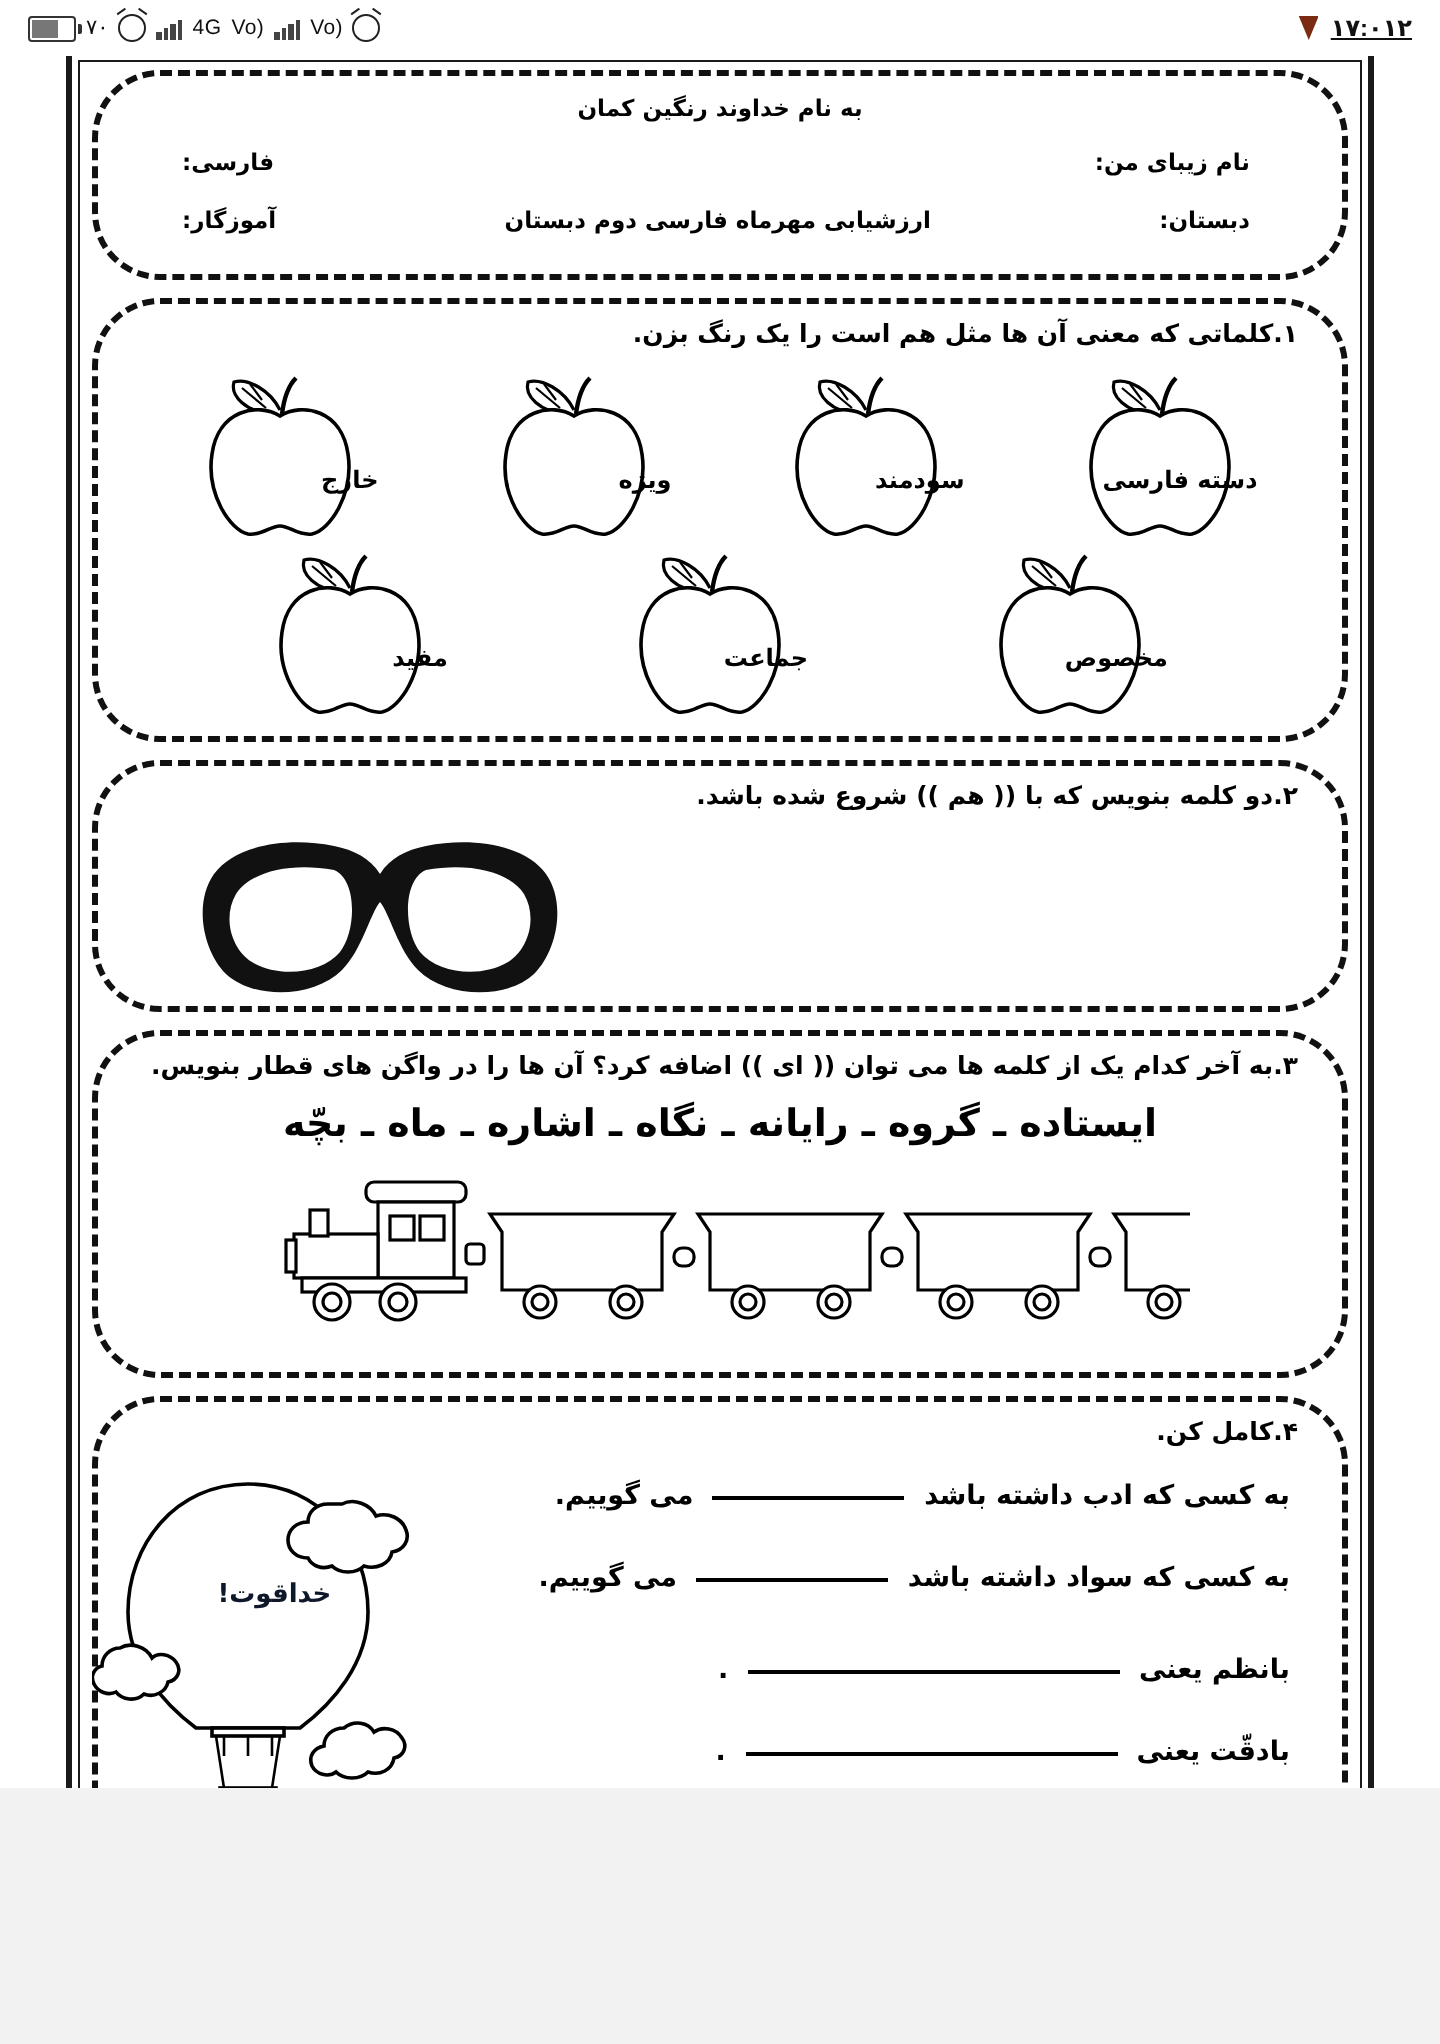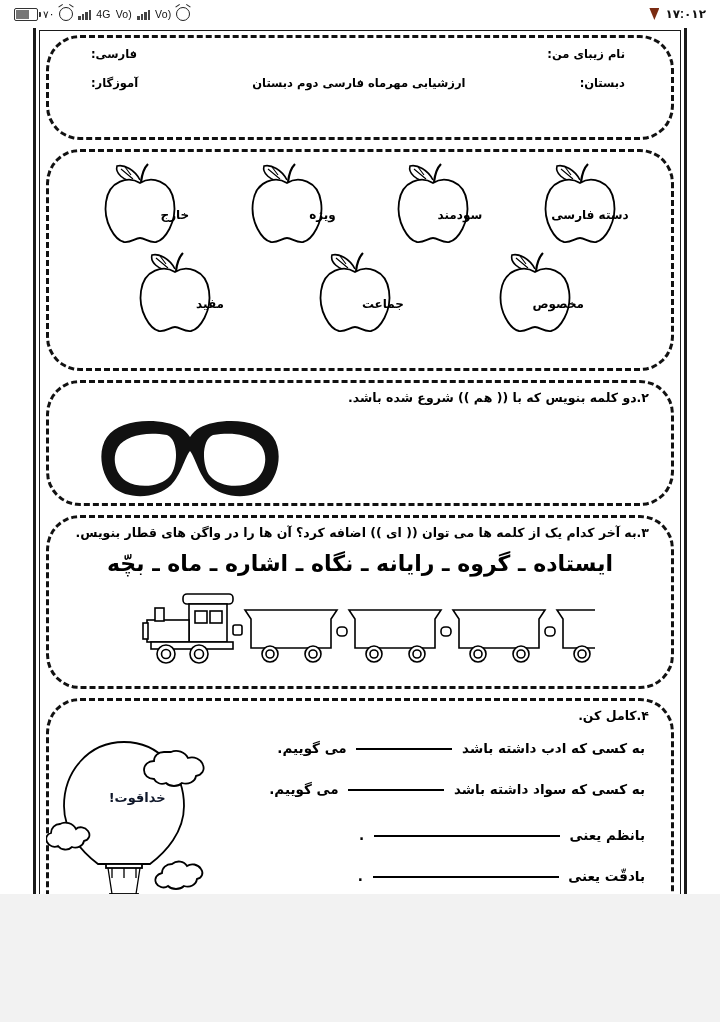--- a/index.html
+++ b/index.html
@@ -26,21 +26,21 @@
     display: flex;
     align-items: center;
     direction: ltr;
     font-size: 11px;
     color: #111;
     padding: 0 14px;
     box-sizing: border-box;
     z-index: 5;
   }
   .sb-left { display: flex; align-items: center; gap: 5px; }
-  .sb-right { margin-left: auto; display: flex; align-items: center; gap: 6px; }
+  .sb-right { margin-left: auto; display: flex; align-items: center; gap: 6px; text-decoration: underline; }
   .battery {
     width: 22px; height: 11px;
     border: 1.5px solid #333;
     border-radius: 2px;
     position: relative;
     display: inline-block;
   }
   .battery::after {
     content: "";
     position: absolute;
@@ -181,21 +181,21 @@
   .glasses-box { height: 126px; }
   .glasses-wrap { position: absolute; left: 46px; top: 24px; }
   .glasses-wrap svg { display:block; width: 190px; height: 92px; }
 
   
   .train-box { height: 174px; }
   .wordlist {
     text-align: center;
     font-family: "DejaVu Sans", sans-serif;
     font-weight: bold;
-    font-size: 22px;
+    font-size: 19px;
     color: #000;
     margin-top: 8px;
     letter-spacing: 0.5px;
     direction: rtl;
   }
   .train-wrap { margin-top: 6px; text-align: center; direction: ltr; }
   .train-wrap svg { display: inline-block; width: 470px; height: 86px; }
 
   
   .complete-box { height: 246px; }
@@ -279,33 +279,35 @@
       <span class="mini-ico"></span>
       <span class="time-txt">۱۷:۰۱۲</span>
     </div>
   </div>
 
   <div class="sheet">
     <div class="sheet-inner"></div>
     <div class="content">
 
       <div class="box header-box">
+        <div class="bism">به نام خداوند رنگین کمان</div>
         <div class="hrow">
           <span class="h-right">نام زیبای من:</span>
           <span class="h-mid"></span>
           <span class="h-left">فارسی:</span>
         </div>
         <div class="hrow">
           <span class="h-right">دبستان:</span>
           <span class="h-mid">ارزشیابی مهرماه فارسی دوم دبستان</span>
           <span class="h-left">آموزگار:</span>
         </div>
       </div>
 
       <div class="box apples-box">
+        <div class="q-title">۱.کلماتی که معنی آن ها مثل هم است را یک رنگ بزن.</div>
 
         <div class="apple-row r1">
           <div class="apple">
             <svg viewBox="0 0 98 95" xmlns="http://www.w3.org/2000/svg">
               <path d="M49 24 C44 14 33 8 26 10 C24 17 32 25 45 26" fill="#fff" stroke="#000" stroke-width="1.6"></path>
               <path d="M30 13 L42 23 M34 11 L40 19" fill="none" stroke="#000" stroke-width="1.1"></path>
               <path d="M50 26 C51 18 53 12 57 8" fill="none" stroke="#000" stroke-width="2.2"></path>
               <path d="M49 27 C38 20 18 24 15 46 C12 66 24 84 33 86 C40 87 44 82 49 82 C54 82 58 87 65 86 C74 84 86 66 83 46 C80 24 60 20 49 27 Z" fill="#fff" stroke="#000" stroke-width="1.8"></path>
             </svg>
             <div class="lbl">دسته فارسی</div>

